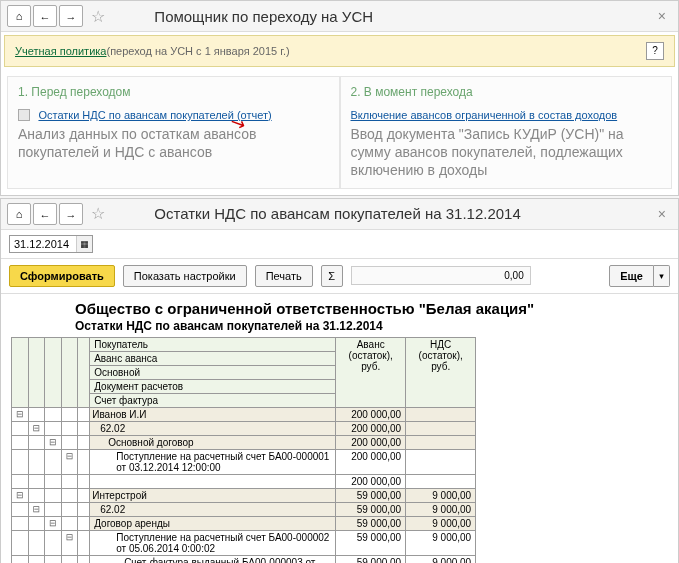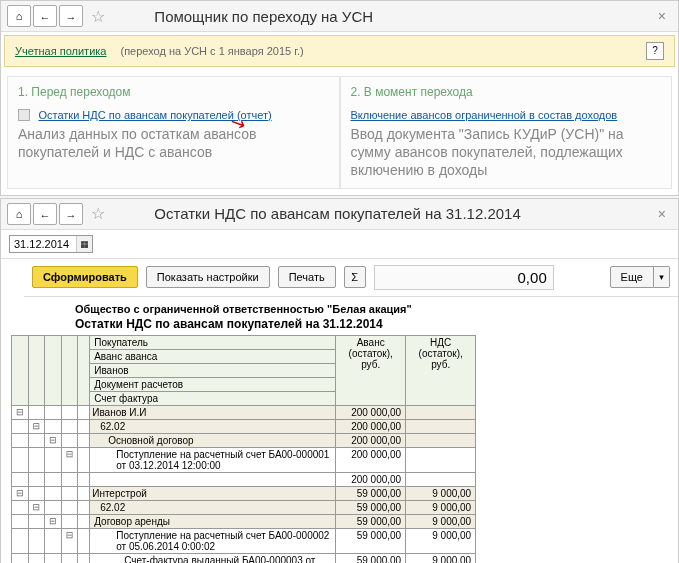--- a/index.html
+++ b/index.html
@@ -7,48 +7,48 @@
 
 .window { background: #fff; border: 1px solid #ccc; margin-bottom: 2px; }
 
 .title-bar { display: flex; align-items: center; padding: 4px 6px; background: #f5f5f5; border-bottom: 1px solid #ddd; position: relative; }
 .nav-btn { width: 24px; height: 22px; background: #fff; border: 1px solid #aaa; margin-right: 2px; display: inline-flex; align-items: center; justify-content: center; cursor: pointer; font-size: 11px; border-radius: 2px; }
 .star-icon { margin: 0 6px; color: #999; font-size: 16px; }
 .win-title { font-size: 15px; color: #333; flex: 1; margin-left: 43px; }
 .close-btn { color: #888; font-size: 14px; cursor: pointer; padding: 0 6px; }
 
 .yellow-bar { background: #fdf4d2; border: 1px solid #e0d590; padding: 6px 10px; display: flex; align-items: center; font-size: 11px; margin: 3px; }
-.yellow-bar a { color: #0b6b3a; margin-right: 14px; }
+.yellow-bar a { color: #0b6b3a; }
 .yellow-bar .hint { color: #666; flex: 1; }
 .help-btn { width: 18px; height: 18px; border: 1px solid #999; background: #fff; text-align: center; line-height: 16px; font-size: 10px; cursor: pointer; }
 
 .two-col { display: flex; padding: 6px; }
 .col { flex: 1; border: 1px solid #e5e5e5; padding: 8px 10px; background: #fcfcfc; }
 .col-title { color: #6aa56f; font-size: 12px; margin-bottom: 6px; }
 .doc-icon { display: inline-block; width: 12px; height: 12px; background: #e8e8e8; border: 1px solid #aaa; margin-right: 4px; vertical-align: middle; }
 .col-link { color: #1158a0; text-decoration: underline; font-size: 11px; display: inline-block; margin-bottom: 4px; }
 .col-desc { color: #888; font-size: 14px; line-height: 1.3; }
 
 .toolbar2 { padding: 5px 8px; display: flex; align-items: center; gap: 6px; border-bottom: 1px solid #ddd; }
 .date-field { display: inline-flex; border: 1px solid #999; background: #0ea5e9; font-size: 11px; }
 .date-field input { border: none; padding: 2px 4px; width: 66px; font-size: 11px; outline: none; }
 .date-field button { border: none; border-left: 1px solid #ccc; background: #f0f0f0; width: 16px; font-size: 9px; cursor: pointer; }
 
-.action-bar { padding: 6px 8px; display: flex; align-items: center; gap: 8px; background: #fff; border-bottom: 1px solid #ddd; margin-left: 23px; }
+.action-bar { padding: 6px 8px; display: flex; align-items: center; gap: 8px; background: #fff; border-bottom: 1px solid #ddd; }
 .btn { padding: 4px 10px; font-size: 11px; border: 1px solid #999; background: #f5f5f5; cursor: pointer; border-radius: 2px; }
 .btn.primary { background: #f7d84a; border-color: #c9a715; font-weight: bold; }
 .sigma { width: 22px; padding: 4px 0; text-align: center; }
-.sum-field { border: 1px solid #ccc; padding: 3px 6px; font-size: 15px; text-align: right; width: 180px; background: #fafafa; }
+.sum-field { border: 1px solid #ccc; padding: 3px 6px; font-size: 10px; text-align: right; width: 180px; background: #fafafa; }
 .spacer { flex: 1; }
 .more-btn { display: inline-flex; }
-.more-btn .btn { border-radius: 2px 0 0 2px; }
+.more-btn .btn { border-radius: 2px 0 0 2px; font-weight: bold; }
 .more-btn .dd { border: 1px solid #999; border-left: none; background: #f5f5f5; width: 16px; font-size: 9px; cursor: pointer; border-radius: 0 2px 2px 0; }
 
 .report { padding: 6px 10px 10px 10px; overflow: auto; max-height: 340px; }
-.org { font-size: 11px; font-weight: bold; margin-left: 64px; }
+.org { font-size: 15px; font-weight: bold; margin-left: 64px; }
 .rep-title { font-size: 12px; font-weight: bold; margin: 2px 0 4px 64px; }
 
 table.rep { border-collapse: collapse; font-size: 10px; margin-left: 0; }
 table.rep th, table.rep td { border: 1px solid #999; padding: 1px 4px; vertical-align: top; }
 table.rep th { background: #eef5e8; font-weight: normal; text-align: center; }
 .num { text-align: right; white-space: nowrap; }
 .gcell { width: 12px; background: #fff; text-align: center; font-size: 9px; color: #666; cursor: pointer; padding: 0; }
 .g { background: #f1ede0; }
 .lbl { width: 246px; }
 .vcol { width: 70px; }
@@ -130,21 +130,21 @@
             <th rowspan="5" class="gcell"></th>
             <th rowspan="5" class="gcell"></th>
             <th class="lbl" style="text-align:left">Покупатель</th>
             <th rowspan="5" class="vcol">Аванс (остаток), руб.</th>
             <th rowspan="5" class="vcol">НДС (остаток), руб.</th>
           </tr>
           <tr>
             <th class="lbl" style="text-align:left">Аванс аванса</th>
           </tr>
           <tr>
-            <th class="lbl" style="text-align:left">Иванов</th>
+            <th class="lbl" style="text-align:left">Основной</th>
           </tr>
           <tr>
             <th class="lbl" style="text-align:left">Документ расчетов</th>
           </tr>
           <tr>
             <th class="lbl" style="text-align:left">Счет фактура</th>
           </tr>
         </thead>
       <tbody id="tbody">
           <tr>

